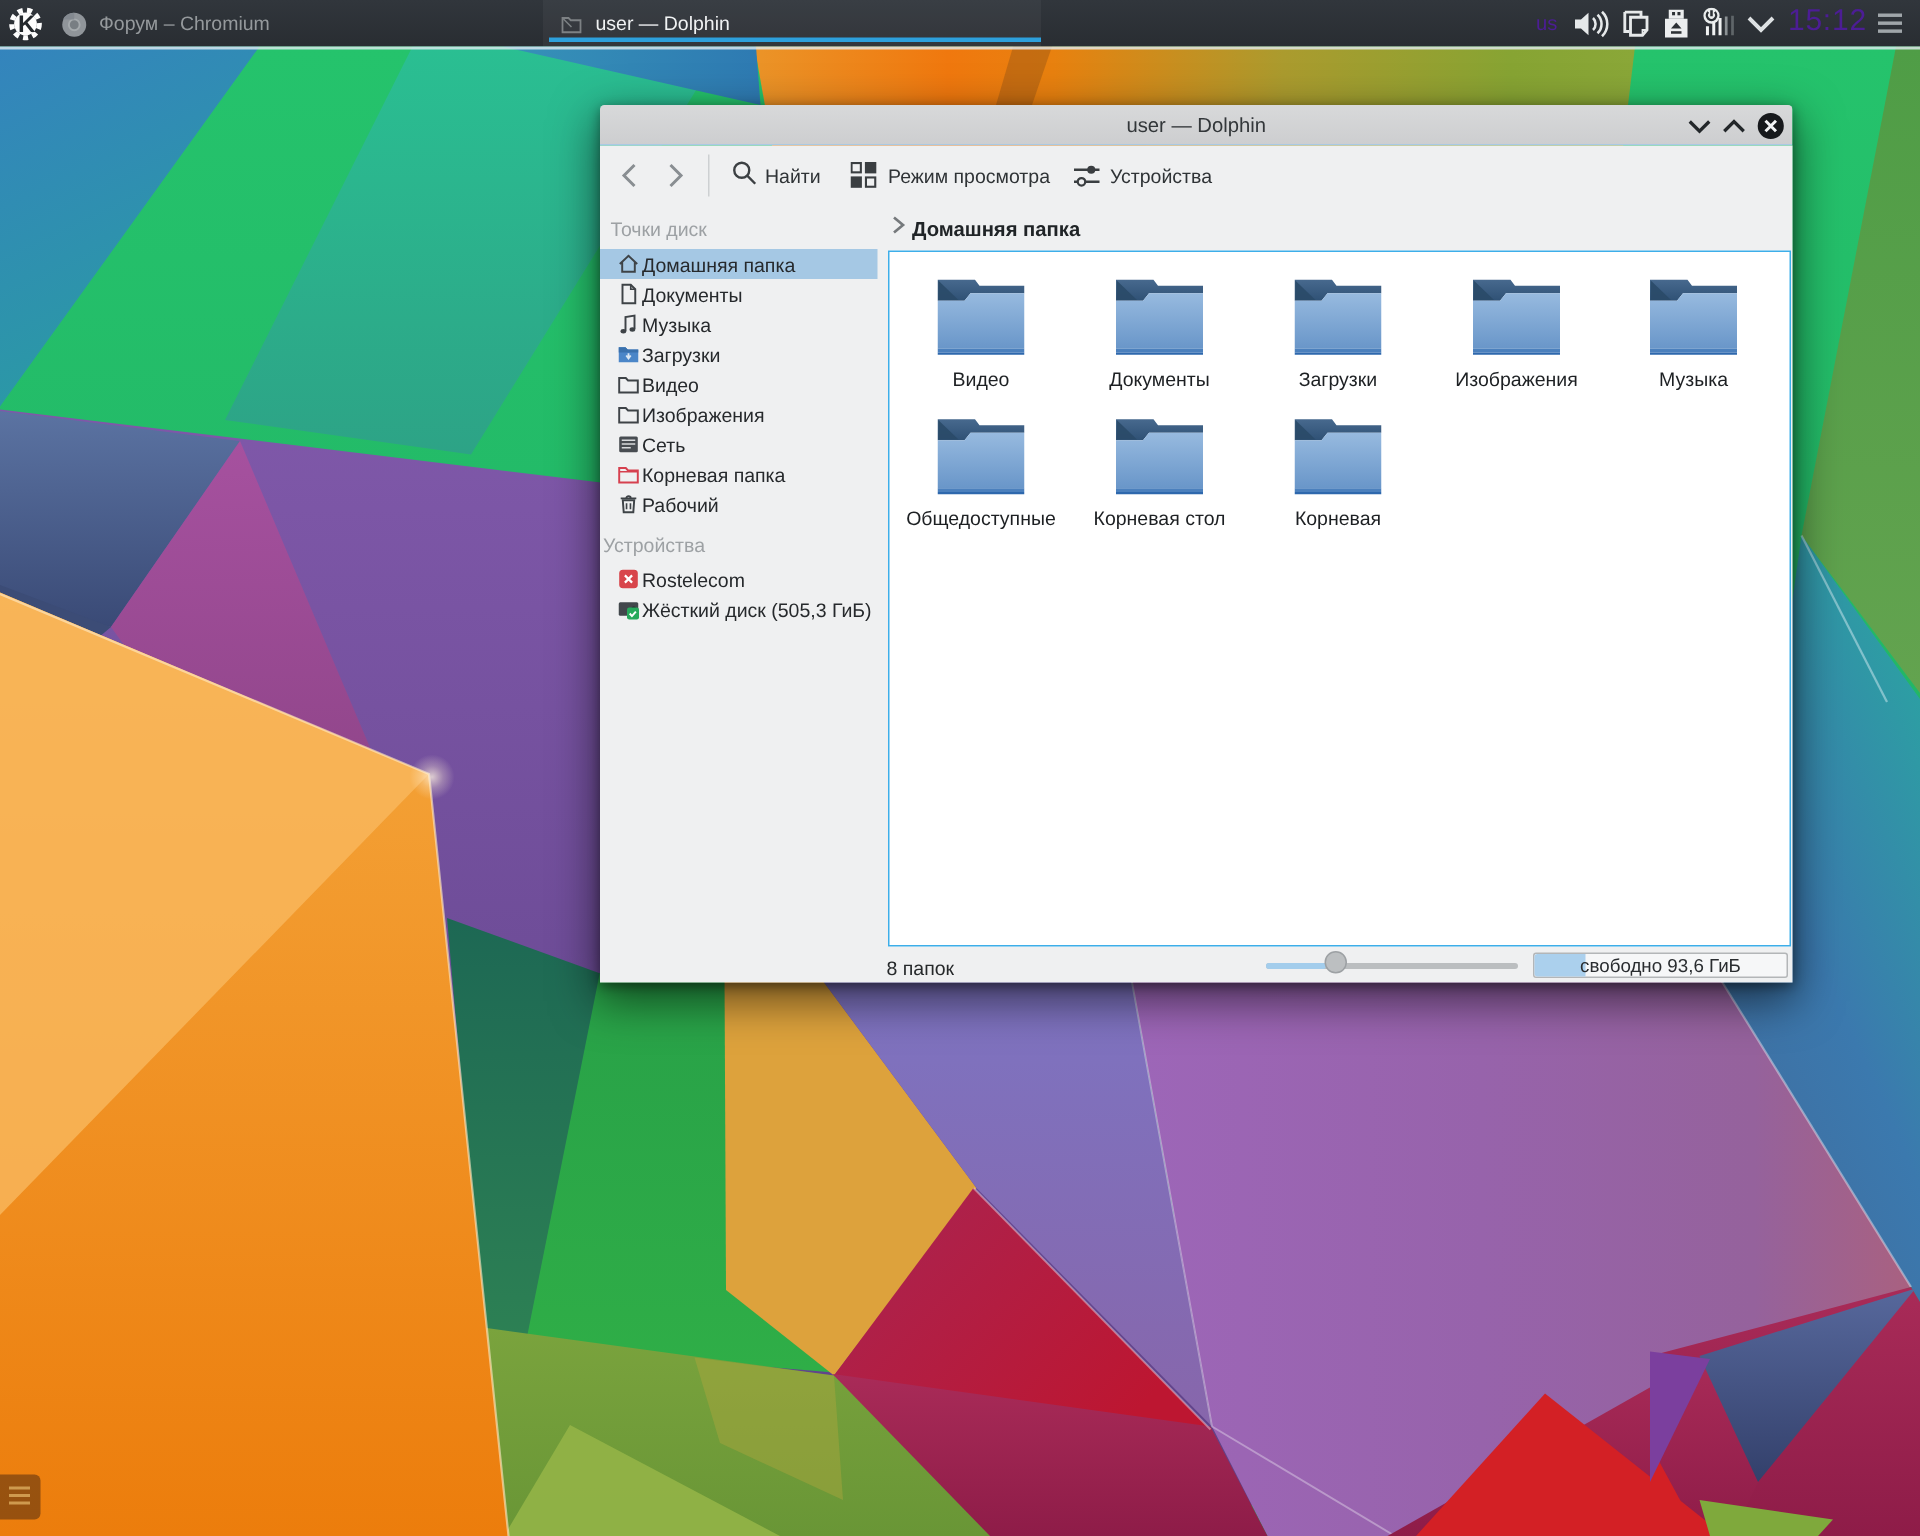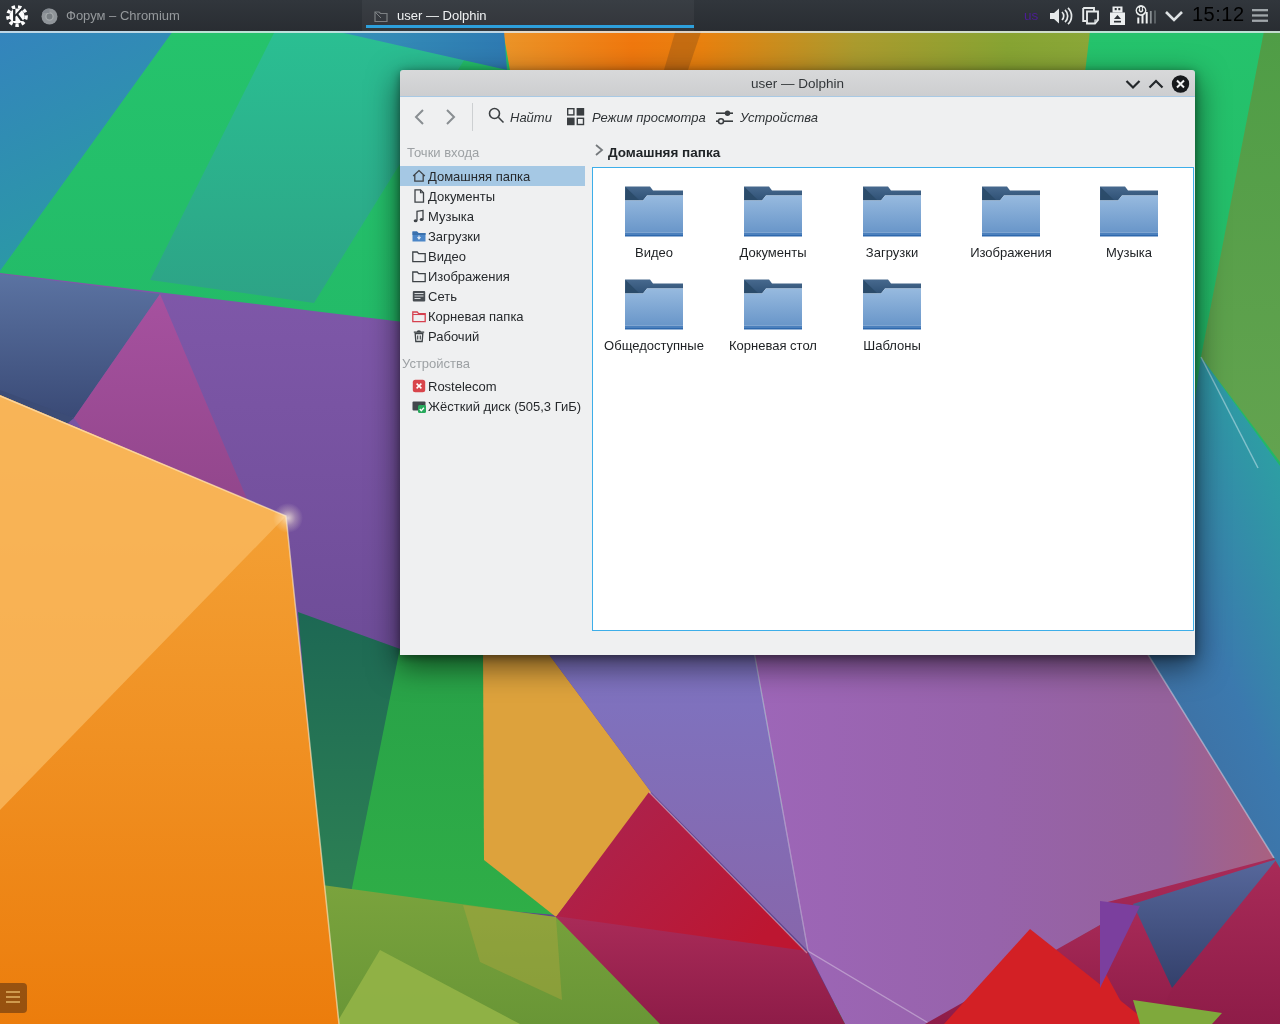--- a/index.html
+++ b/index.html
@@ -3,28 +3,28 @@
 <style>
 html,body{margin:0;padding:0;}
 *{-webkit-font-smoothing:antialiased;}
 body{width:1280px;height:1024px;overflow:hidden;position:relative;font-family:"Liberation Sans",sans-serif;background:#27b468;}
 #wall{position:absolute;left:0;top:0;width:1280px;height:1024px;}
 #panel{position:absolute;left:0;top:0;width:1280px;height:31px;background:linear-gradient(#31363c,#292d32);}
 #panelline{position:absolute;left:0;top:31px;width:1280px;height:1.5px;background:rgba(225,235,240,.8);}
 .ptext{position:absolute;font-size:13px;color:#95999c;top:8px;white-space:nowrap;}
 #taskline{position:absolute;left:366px;top:25px;width:328px;height:3px;background:#2da0dc;}
 #taskbg{position:absolute;left:362px;top:0;width:332px;height:31px;background:rgba(255,255,255,.045);}
-#clock{position:absolute;left:1192px;top:3px;font-size:20px;color:#000000;letter-spacing:.5px;text-align:center;}
+#clock{position:absolute;left:1192px;top:3px;font-size:20px;color:#4c1d95;letter-spacing:.5px;text-align:center;}
 #toolbox{position:absolute;left:0;top:983px;width:27px;height:30px;background:rgba(95,52,16,.6);border-radius:0 4px 4px 0;}
 #toolbox div{position:absolute;left:6px;width:14px;height:2px;background:#cf9a4e;}
 #win{position:absolute;left:400px;top:70px;width:795px;height:585px;border-radius:3px 3px 0 0;box-shadow:0 10px 30px 2px rgba(0,0,0,.55),0 2px 8px rgba(0,0,0,.4);}
 #titlebar{position:absolute;left:0;top:0;width:795px;height:26px;background:linear-gradient(#d8d9da,#cdced0);border-radius:3px 3px 0 0;border-bottom:1px solid #a9c9e4;}
 #title{position:absolute;width:100%;text-align:center;top:6px;font-size:13.5px;color:#33373a;}
 #winbody{position:absolute;left:0;top:27px;width:795px;height:558px;background:#eff0f1;}
-.tbtext{position:absolute;font-size:13px;color:#2f3336;top:40px;white-space:nowrap;font-style:italic;}
+.tbtext{position:absolute;font-size:13px;color:#2f3336;top:40px;white-space:nowrap;}
 #view{position:absolute;left:192px;top:97px;width:601.5px;height:464px;background:#fff;border:1px solid #3daee9;box-sizing:border-box;}
 .sideheader{position:absolute;font-size:13px;color:#9da1a4;white-space:nowrap;}
 .srow{position:absolute;left:0;width:185px;height:20px;}
 .srow span{position:absolute;left:28px;top:3px;font-size:13px;color:#26292c;white-space:nowrap;}
 .srow svg{position:absolute;left:11px;top:2px;}
 #selrow{position:absolute;left:0;top:96px;width:185px;height:20px;background:#a5c8e4;}
 .fitem{position:absolute;width:118px;text-align:center;}
 .fitem .lbl{position:absolute;top:59px;width:118px;text-align:center;font-size:13px;color:#1d2023;}
 .fitem svg{position:absolute;left:30px;top:0;}
 #crumb{position:absolute;left:208px;top:75px;font-size:13.5px;font-weight:bold;color:#202427;}
@@ -265,21 +265,21 @@
 <rect x="10.3" y="10.3" width="6.2" height="6.2" fill="none" stroke="#3a3e41" stroke-width="1.4"></rect>
 </svg>
 <div class="tbtext" style="left:192px">Режим просмотра</div>
 <svg style="position:absolute;left:316px;top:39px" width="18" height="17" viewBox="0 0 18 17">
 <path d="M0,4.2 H17" stroke="#3a3e41" stroke-width="1.6"></path>
 <circle cx="11.5" cy="4.2" r="2.7" fill="#3a3e41"></circle>
 <path d="M0,12.2 H17" stroke="#3a3e41" stroke-width="1.6"></path>
 <circle cx="5" cy="12.2" r="2.5" fill="#eff0f1" stroke="#3a3e41" stroke-width="1.5"></circle>
 </svg>
 <div class="tbtext" style="left:340px">Устройства</div>
-<div class="sideheader" style="left:7px;top:75px">Точки входа</div>
+<div class="sideheader" style="left:7px;top:75px">Точки диск</div>
 <svg style="position:absolute;left:193px;top:72px" width="12" height="16" viewBox="0 0 12 16">
 <path d="M3,3 L9,8 L3,13" fill="none" stroke="#75797c" stroke-width="1.8"></path>
 </svg>
 <div id="crumb">Домашняя папка</div>
 <div id="selrow"></div>
 <div class="srow" style="top:96px">
       <svg width="16" height="16" viewBox="0 0 16 16">
         <path d="M2.2,8 L8,2.6 L13.8,8 M3.8,6.8 V13.2 H12.2 V6.8" fill="none" stroke="#3e4347" stroke-width="1.3"></path>
       </svg>
       <span>Домашняя папка</span>
@@ -430,15 +430,25 @@
       <div class="lbl">Корневая стол</div>
     </div>
 <div class="fitem" style="left:433px;top:209px">
       <svg width="58" height="51" viewBox="0 0 58 51">
         <path d="M0,0.5 h25 l3,4 h30 v5 h-36 l-4,5 h-18 z" fill="url(#gTab)"></path>
         <path d="M0.5,1 L14,14 H0.5 Z" fill="#2a4a68" opacity="0.9"></path>
         <path d="M0,14.5 h18 l4,-5 h36 v37 h-58 z" fill="url(#gFold)"></path>
         <rect x="0" y="46.5" width="58" height="2.5" fill="#4b80bd"></rect>
         <rect x="0" y="49" width="58" height="1.5" fill="#2e68ad"></rect>
       </svg>
-      <div class="lbl">Шаблоны</div>
-    </div>
+      <div class="lbl">Корневая</div>
+    </div>
+<div id="statusbar">
+<div id="foldcount">8 папок</div>
+<div id="slidertrack"></div>
+      <div id="sliderfill"></div>
+      <div id="sliderknob"></div>
+<div id="freebar">
+        <div id="freefill"></div>
+        <span>свободно 93,6 ГиБ</span>
+      </div>
+</div>
 </div>
 
 </body></html>

